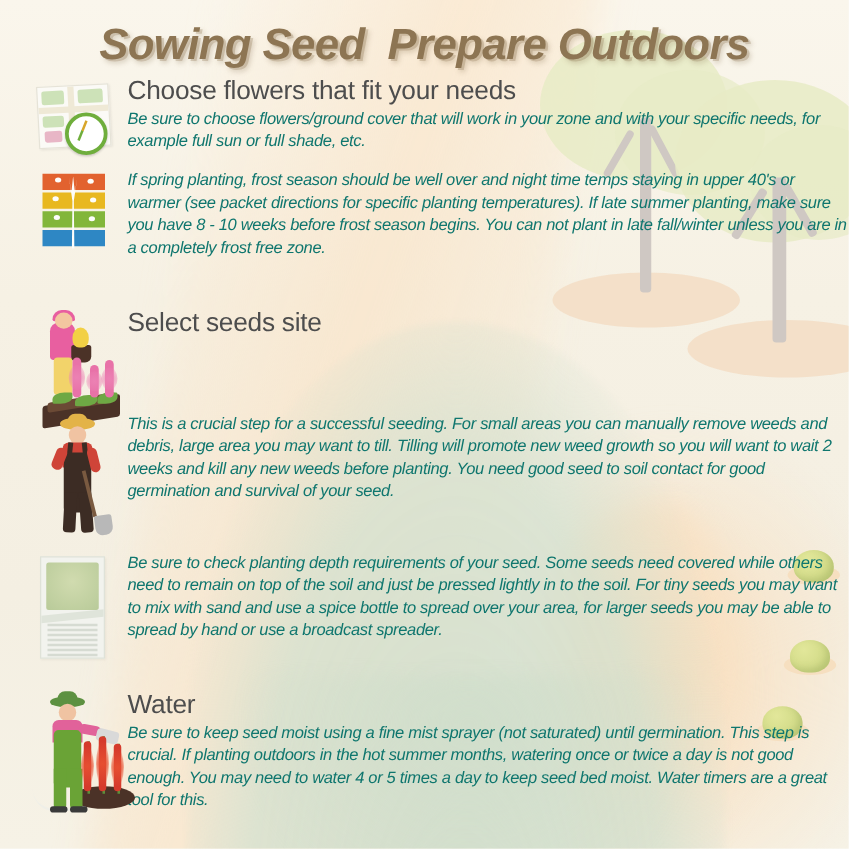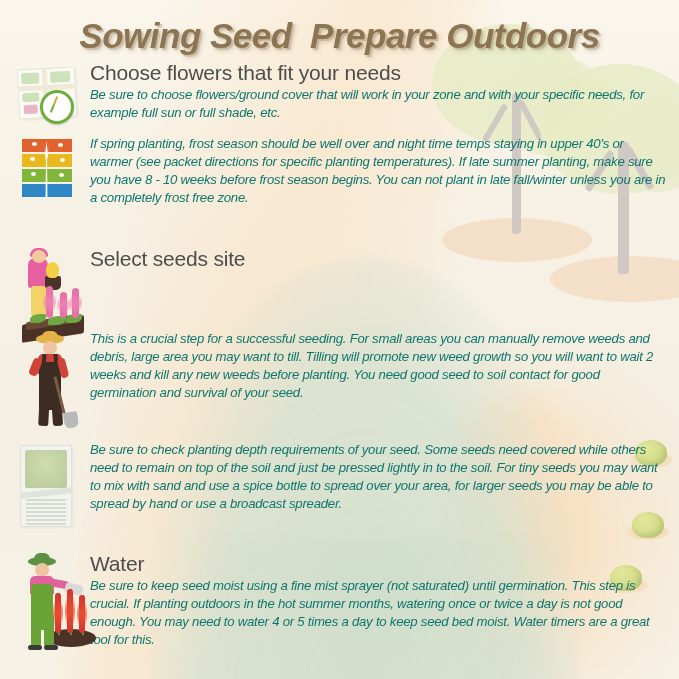--- a/index.html
+++ b/index.html
@@ -132,21 +132,21 @@
     font-style: italic;
     letter-spacing: -0.5px;
     color: #8d7553;
     text-shadow: 2px 2px 0 rgba(140,116,80,0.28), 3px 3px 4px rgba(120,95,60,0.25);
     white-space: pre;
   }
 
   
   .sections {
     position: absolute;
-    left: 4px; top: 0;
+    left: 16px; top: 0;
     width: 618px; height: 679px;
   }
   .section {
     position: absolute;
     left: 8px;
     width: 663px;
     display: flex;
     align-items: flex-start;
   }
   .sec-icon {

